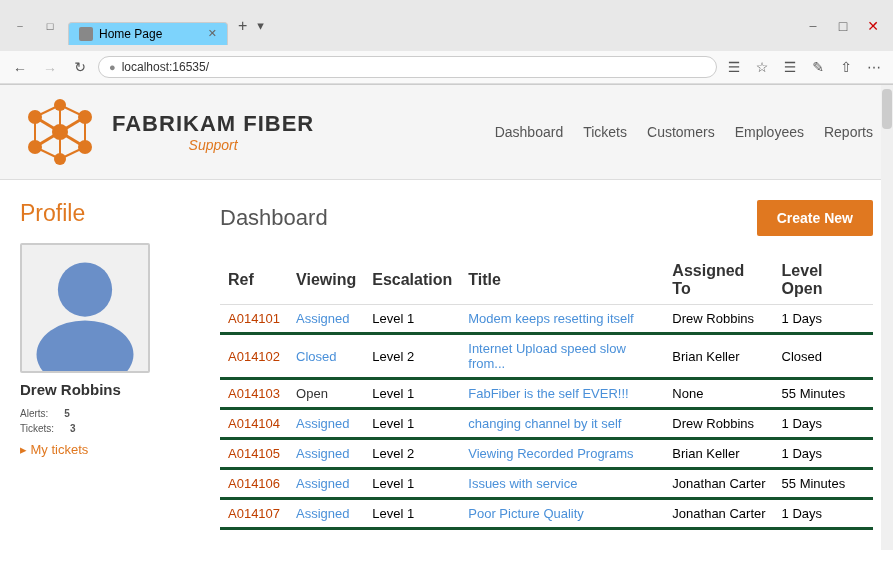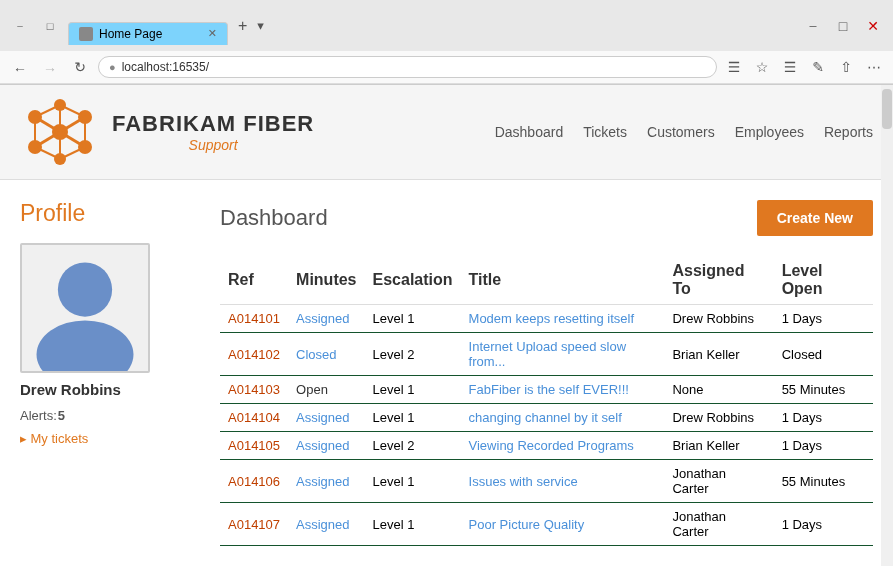--- a/index.html
+++ b/index.html
@@ -35,35 +35,35 @@
 
     
     .main-content { display: flex; padding: 20px; gap: 20px; position: relative; }
 
     
     .sidebar { width: 180px; flex-shrink: 0; }
     .sidebar-title { color: #e07820; font-size: 23px; margin-bottom: 16px; }
     .avatar-container { width: 130px; height: 130px; border: 2px solid #ccc; background: #f0f0f0; display: flex; align-items: flex-end; justify-content: center; overflow: hidden; border-radius: 2px; }
     .user-name { font-size: 15px; font-weight: bold; color: #333; margin-top: 8px; }
     .sidebar-stats { margin-top: 10px; }
-    .stat-row { display: flex; gap: 1px; color: #555; font-size: 13px; margin-bottom: 4px; }
+    .stat-row { display: flex; gap: 16px; color: #555; font-size: 10px; margin-bottom: 4px; }
     .stat-label { font-weight: normal; }
     .stat-value { font-weight: bold; }
     .my-tickets-link { display: flex; align-items: center; gap: 4px; color: #e07820; font-size: 13px; margin-top: 8px; cursor: pointer; }
 
     
     .dashboard-area { flex: 1; }
     .dashboard-header { display: flex; align-items: center; justify-content: space-between; margin-bottom: 20px; }
     .dashboard-title { font-size: 22px; color: #555; font-weight: normal; }
     .create-btn { background: #e07820; color: #fff; border: none; padding: 10px 20px; font-size: 14px; cursor: pointer; border-radius: 2px; font-weight: bold; margin-left: 32px; }
 
     
     .tickets-table { width: 100%; border-collapse: collapse; }
     .tickets-table th { text-align: left; padding: 6px 8px; color: #333; font-weight: bold; font-size: 16px; border-bottom: 1px solid #ddd; }
-    .tickets-table td { padding: 6px 8px; font-size: 13px; border-bottom: 1px solid #14532d; }
+    .tickets-table td { padding: 6px 8px; font-size: 13px; border-bottom: 3px solid #14532d; }
     .ref-link { color: #c04000; cursor: pointer; text-decoration: none; }
     .status-assigned { color: #4a90d9; }
     .status-open { color: #333; }
     .status-closed { color: #4a90d9; }
     .title-link { color: #4a90d9; cursor: pointer; text-decoration: none; }
   </style>
 </head>
 <body>
 
 <div class="browser-chrome">
@@ -159,39 +159,43 @@
         </svg>
       </div>
 
       <div class="user-name">Drew Robbins</div>
 
       <div class="sidebar-stats">
         <div class="stat-row">
           <span class="stat-label">Alerts:</span>
           <span class="stat-value">5</span>
         </div>
+        <div class="stat-row">
+          <span class="stat-label">Tickets:</span>
+          <span class="stat-value">3</span>
+        </div>
       </div>
 
       <div class="my-tickets-link">
         <span style="color:#e07820;">▸</span>
         <span>My tickets</span>
       </div>
     </div>
 
     <div class="dashboard-area">
       <div class="dashboard-header">
         <h2 class="dashboard-title">Dashboard</h2>
         <button class="create-btn">Create New</button>
       </div>
 
       <table class="tickets-table">
         <thead>
           <tr>
             <th>Ref</th>
-            <th>Minutes</th>
+            <th>Viewing</th>
             <th>Escalation</th>
             <th>Title</th>
             <th>Assigned To</th>
             <th>Level Open</th>
           </tr>
         </thead>
         <tbody id="table-body">
         <tr>
     <td><a class="ref-link">A014101</a></td>
     <td class="status-assigned">Assigned</td>

